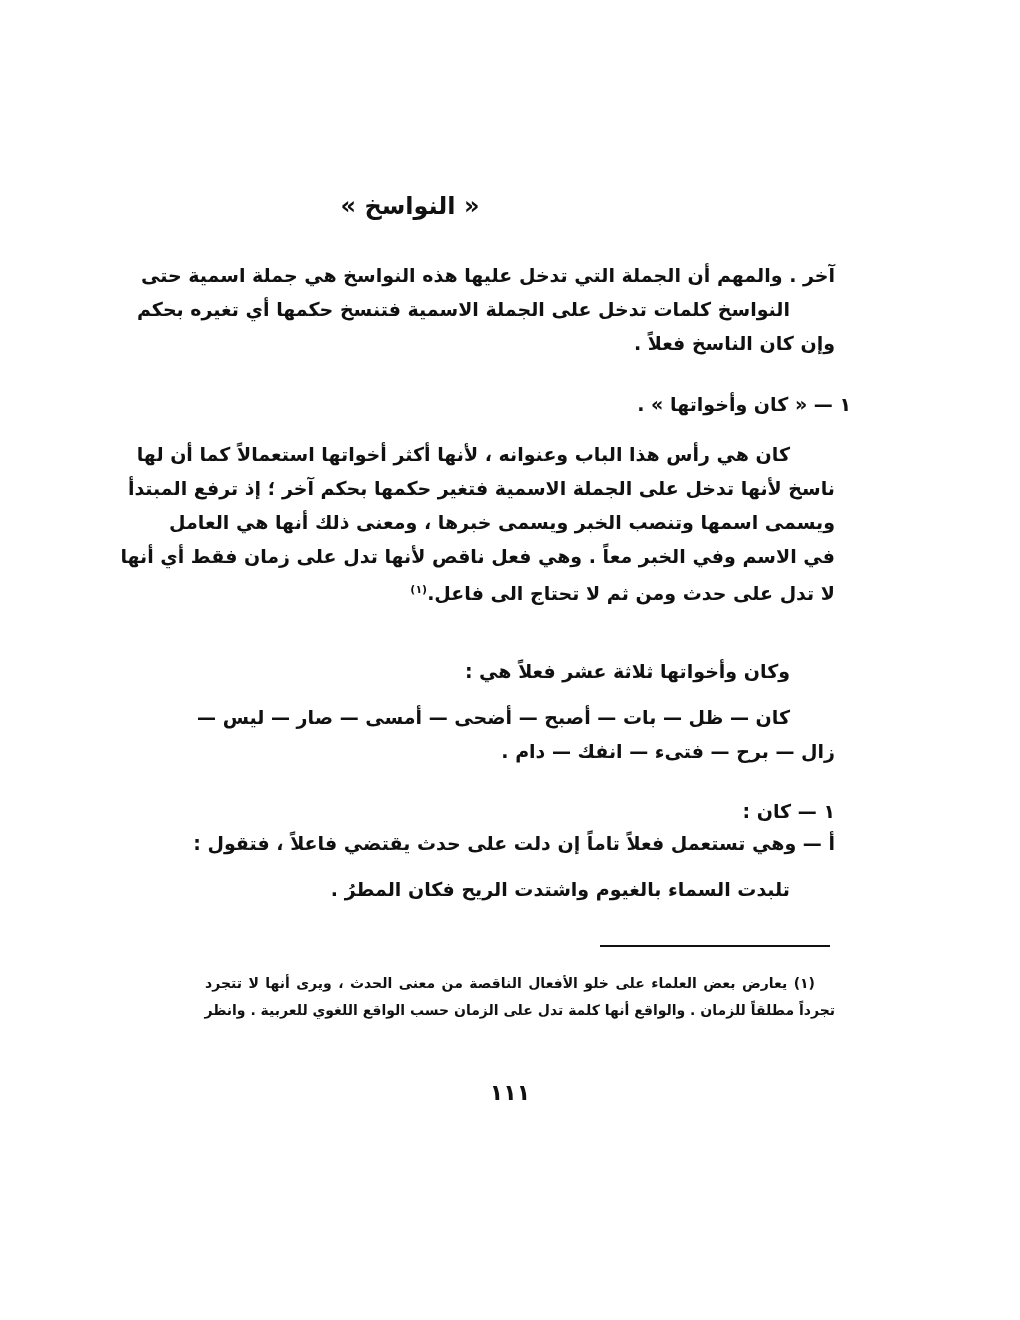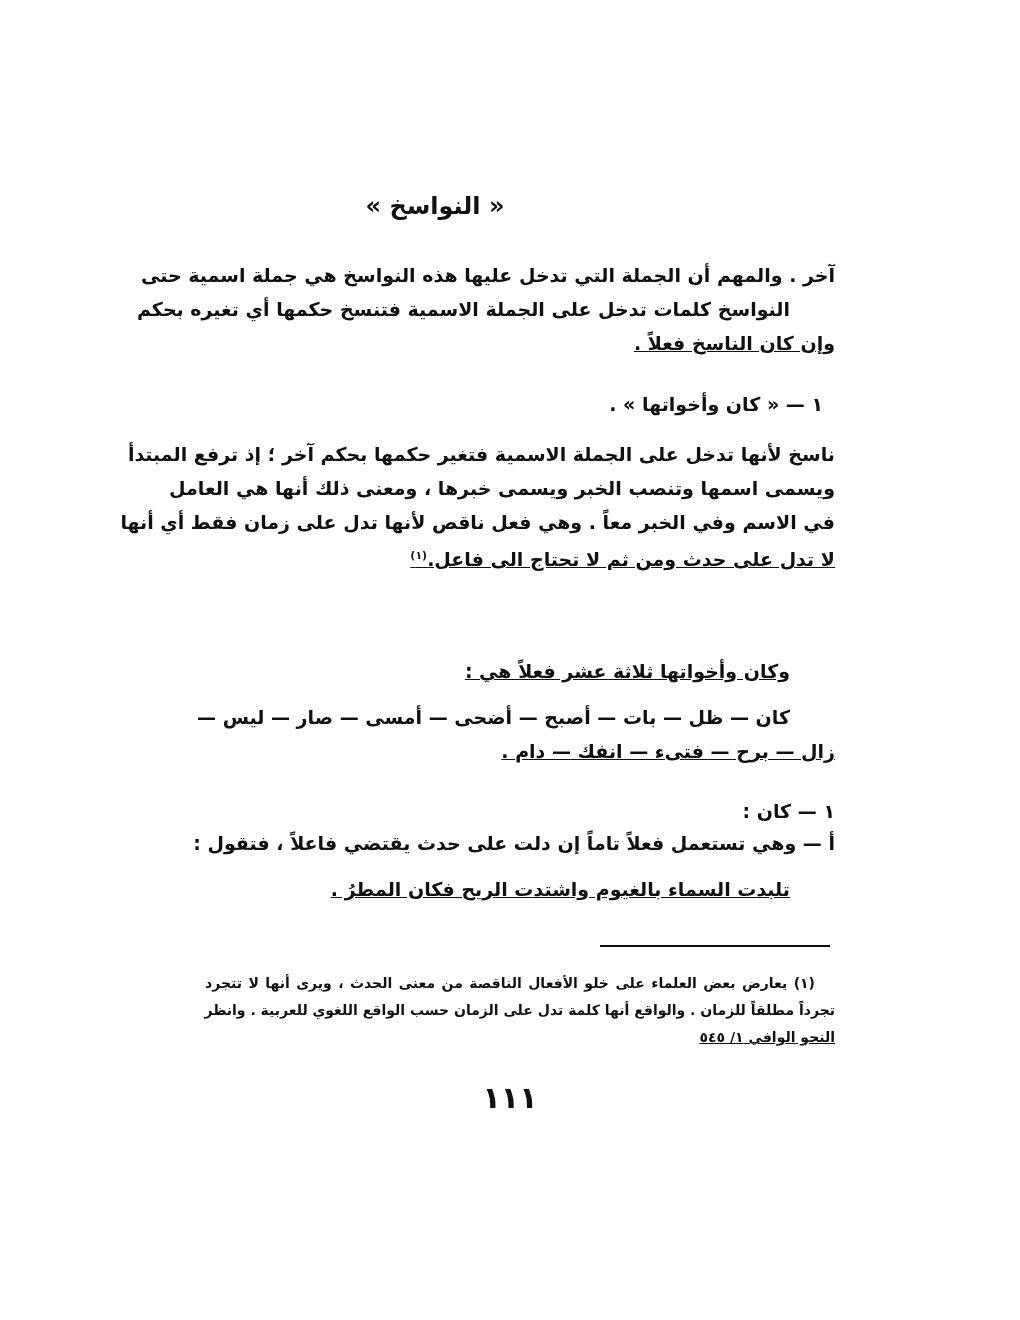--- a/index.html
+++ b/index.html
@@ -3,63 +3,64 @@
 <meta charset="utf-8">
 <style>
   html, body { margin: 0; padding: 0; background: #ffffff; }
   body {
     width: 1020px; height: 1320px; position: relative; overflow: hidden;
     font-family: "DejaVu Sans", sans-serif; color: #111;
   }
   .page { position: absolute; left: 0; top: 0; width: 1020px; height: 1320px; }
   .title {
     position: absolute; top: 192px; left: 0; width: 820px; text-align: center;
-    font-size: 24px; font-weight: bold; direction: rtl; padding-left: 25px;
+    font-size: 24px; font-weight: bold; direction: rtl;
   }
   .block {
     position: absolute; left: 205px; width: 630px; direction: rtl; text-align: justify;
     font-size: 19px; font-weight: bold;
   }
   .line { height: 34px; line-height: 34px; white-space: nowrap; text-align-last: justify; text-align: justify; }
-  .line.last { text-align-last: right; text-decoration: underline; }
+  .line.last { text-align-last: right; }
   .indent { padding-right: 45px; }
   .p1 { top: 258px; }
-  .heading1 { position: absolute; top: 393px; right: 197px; direction: rtl; font-size: 19px; font-weight: bold; }
+  .heading1 { position: absolute; top: 393px; right: 169px; direction: rtl; font-size: 19px; font-weight: bold; }
   .p2 { top: 437px; }
   .p3 { top: 654px; }
   .p4 { top: 700px; }
   .heading2 { position: absolute; top: 800px; right: 185px; direction: rtl; font-size: 19px; font-weight: bold; }
   .p5 { top: 826px; }
   .p6 { top: 872px; }
   .rule { position: absolute; top: 945px; left: 600px; width: 230px; height: 2px; background: #111; }
   .footnote {
     position: absolute; top: 970px; left: 205px; width: 630px; direction: rtl;
     font-size: 14px; font-weight: bold;
   }
   .footnote .line { height: 27px; line-height: 27px; }
-  .pagenum { position: absolute; top: 1080px; left: 0; width: 1020px; text-align: center; font-size: 30px; font-weight: bold; }
+  .pagenum { position: absolute; top: 1080px; left: 0; width: 1020px; text-align: center; font-size: 22px; font-weight: bold; }
   .sup { font-size: 11px; vertical-align: super; }
   .fn-indent { padding-right: 20px; }
 </style>
 </head>
 <body>
 
 <div class="page">
 
   <div class="title">« النواسخ »</div>
 
   <div class="block p1">
     <div class="line">آخر . والمهم أن الجملة التي تدخل عليها هذه النواسخ هي جملة اسمية حتى</div>
     <div class="line indent">النواسخ كلمات تدخل على الجملة الاسمية فتنسخ حكمها أي تغيره بحكم</div>
     <div class="line last">وإن كان الناسخ فعلاً .</div>
   </div>
 
   <div class="heading1">١ — « كان وأخواتها » .</div>
 
   <div class="block p2">
+    <div class="line indent">كان هي رأس هذا الباب وعنوانه ، لأنها أكثر أخواتها استعمالاً كما أن لها</div>
     <div class="line">ناسخ لأنها تدخل على الجملة الاسمية فتغير حكمها بحكم آخر ؛ إذ ترفع المبتدأ</div>
     <div class="line">ويسمى اسمها وتنصب الخبر ويسمى خبرها ، ومعنى ذلك أنها هي العامل</div>
     <div class="line">في الاسم وفي الخبر معاً . وهي فعل ناقص لأنها تدل على زمان فقط أي أنها</div>
     <div class="line last">
       <span>لا تدل على حدث ومن ثم لا تحتاج الى فاعل.</span><span class="sup">(١)</span>
     </div>
   </div>
 
   <div class="block p4" style="top:700px;">
     <div class="line indent">كان — ظل — بات — أصبح — أضحى — أمسى — صار — ليس —</div>
@@ -78,17 +79,16 @@
 
   <div class="block p5">
     <div class="line">أ — وهي تستعمل فعلاً تاماً إن دلت على حدث يقتضي فاعلاً ، فتقول :</div>
   </div>
 
   <div class="rule"></div>
 
   <div class="footnote">
     <div class="line fn-indent">(١) يعارض بعض العلماء على خلو الأفعال الناقصة من معنى الحدث ، ويرى أنها لا تتجرد</div>
     <div class="line">تجرداً مطلقاً للزمان . والواقع أنها كلمة تدل على الزمان حسب الواقع اللغوي للعربية . وانظر</div>
-    <div class="line last">النحو الوافي ١/ ٥٤٥</div>
   </div>
 
   <div class="pagenum">١١١</div>
 </div>
 
 </body></html>

